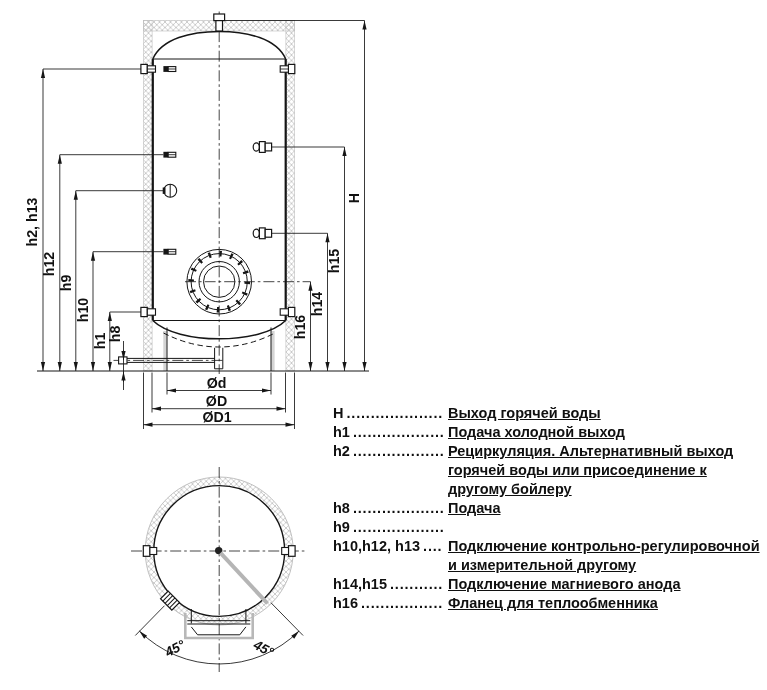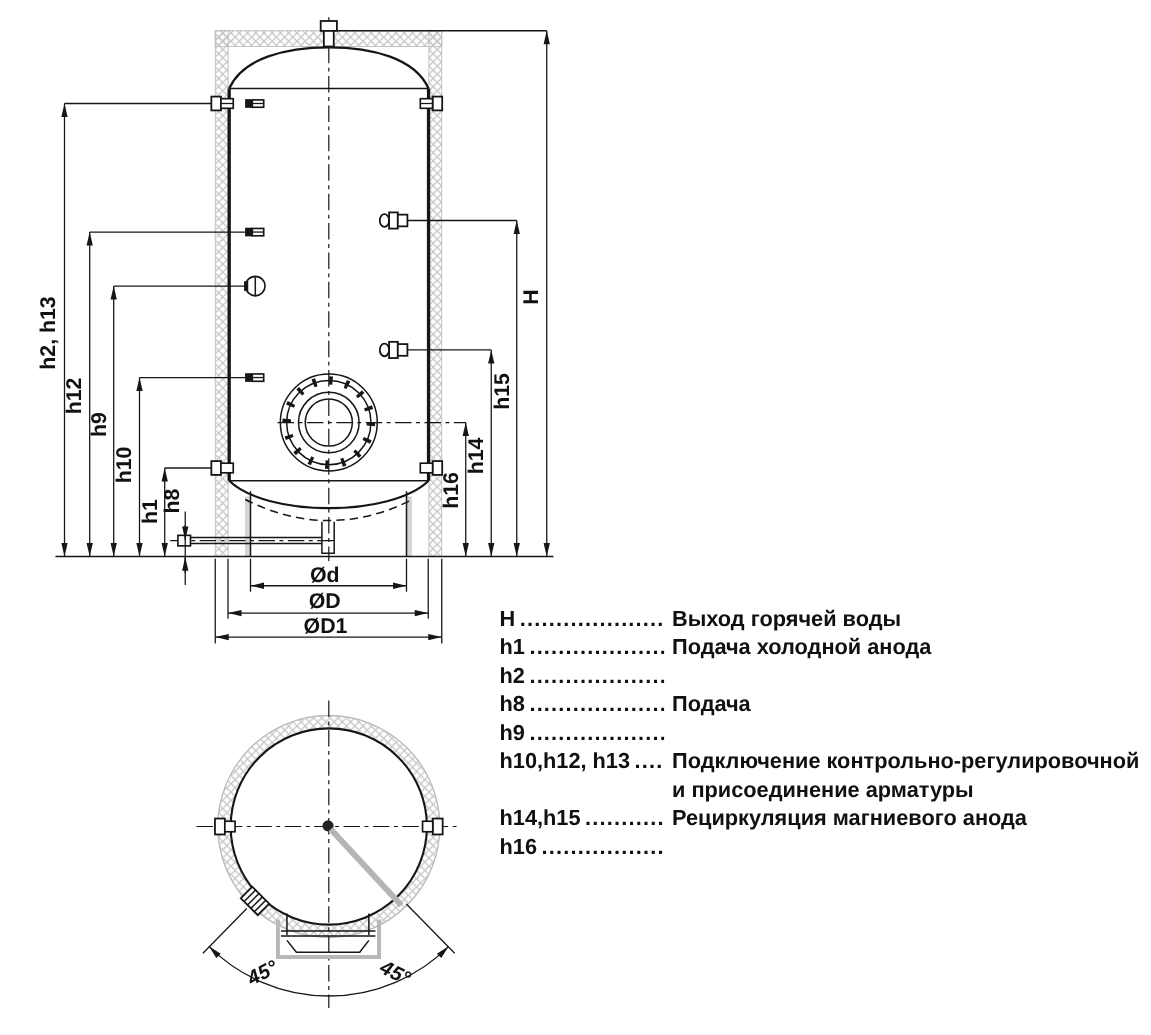--- a/index.html
+++ b/index.html
@@ -23,21 +23,21 @@
   .lb  {font:600 14.2px "Liberation Sans",sans-serif;fill:#111;}
   .lbm {text-anchor:middle;}
   .ang {font:italic 600 13.5px "Liberation Sans",sans-serif;fill:#111;text-anchor:middle;}
   
   .legend{position:absolute;left:333px;top:404px;width:432px;
           font:600 14.5px/19px "Liberation Sans",sans-serif;color:#101010;}
   .lrow{display:flex;align-items:flex-start;}
   .lkey{flex:0 0 110px;display:flex;overflow:hidden;white-space:nowrap;margin-right:5px;}
   .klabel{flex:0 0 auto;}
   .ldots{flex:1 1 auto;overflow:hidden;margin-left:3px;letter-spacing:.8px;}
-  .ldesc{flex:1;white-space:pre-line;}
+  .ldesc{flex:1;white-space:pre-line;text-decoration:underline;}
 </style>
 </head>
 <body>
 
 <div id="stage">
 
 <svg width="767" height="690" viewBox="0 0 767 690">
   <defs>
     <pattern id="hp" width="5.5" height="5.5" patternUnits="userSpaceOnUse">
       <path d="M0,5.5 L5.5,0 M0,0 L5.5,5.5" stroke="#c7c7c7" stroke-width=".9" fill="none"></path>
@@ -250,57 +250,61 @@
           <span class="klabel">H</span>
           <span class="ldots">..............................................................</span>
         </span>
     <span class="ldesc">Выход горячей воды</span>
   </div>
   <div class="lrow">
     <span class="lkey">
           <span class="klabel">h1</span>
           <span class="ldots">..............................................................</span>
         </span>
-    <span class="ldesc">Подача холодной анода</span>
+    <span class="ldesc">Подача холодной выход</span>
   </div>
   <div class="lrow">
     <span class="lkey">
           <span class="klabel">h2</span>
           <span class="ldots">..............................................................</span>
         </span>
+    <span class="ldesc">Рециркуляция. Альтернативный выход
+горячей воды или присоединение к
+другому бойлеру</span>
   </div>
   <div class="lrow">
     <span class="lkey">
           <span class="klabel">h8</span>
           <span class="ldots">..............................................................</span>
         </span>
     <span class="ldesc">Подача</span>
   </div>
   <div class="lrow">
     <span class="lkey">
           <span class="klabel">h9</span>
           <span class="ldots">..............................................................</span>
         </span>
   </div>
   <div class="lrow">
     <span class="lkey">
           <span class="klabel">h10,h12, h13</span>
           <span class="ldots">..............................................................</span>
         </span>
     <span class="ldesc">Подключение контрольно-регулировочной
-и присоединение арматуры</span>
+и измерительной другому</span>
   </div>
   <div class="lrow">
     <span class="lkey">
           <span class="klabel">h14,h15</span>
           <span class="ldots">..............................................................</span>
         </span>
-    <span class="ldesc">Рециркуляция магниевого анода</span>
+    <span class="ldesc">Подключение магниевого анода</span>
   </div>
   <div class="lrow">
     <span class="lkey">
           <span class="klabel">h16</span>
           <span class="ldots">..............................................................</span>
         </span>
+    <span class="ldesc">Фланец для теплообменника</span>
   </div>
 </div>
 
 </div>
 
 </body></html>

